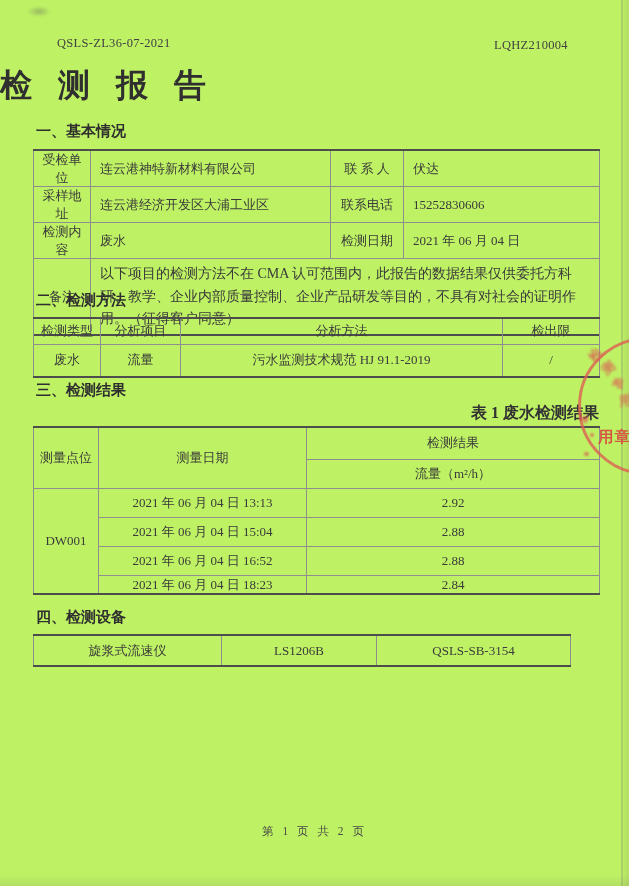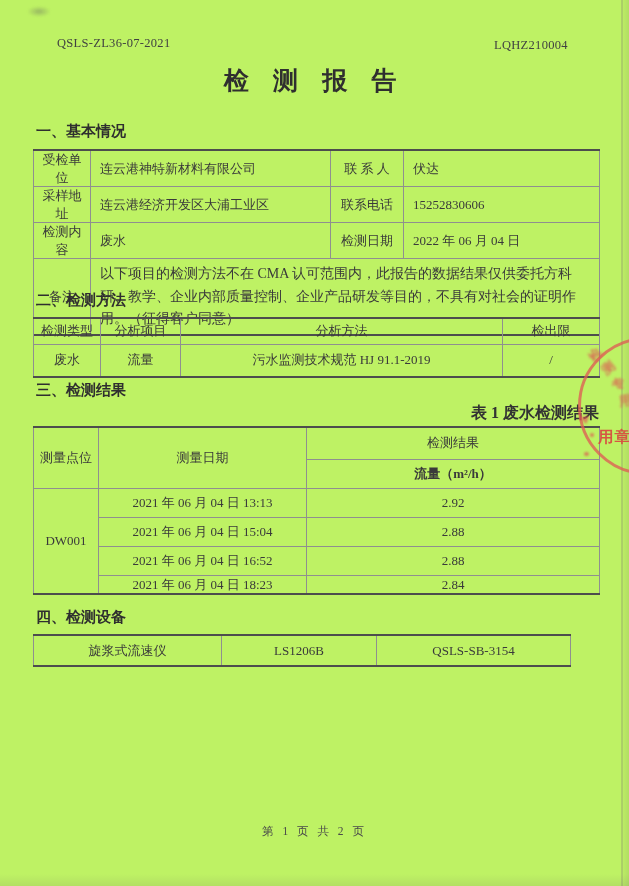--- a/index.html
+++ b/index.html
@@ -4,22 +4,22 @@
 <style>
   html,body{margin:0;padding:0;background:#f4f4f2;}
   .page{
     position:relative;width:629px;height:886px;margin:0 auto;
     background:#bef264;overflow:hidden;
     font-family:"Liberation Serif","DejaVu Serif",serif;color:#3a3a3a;
   }
   .abs{position:absolute;}
   .doc-code{font-size:12.5px;color:#414141;letter-spacing:.3px;}
   .report-title{
-    left:0;top:64px;width:100%;text-align:center;
-    font-size:25px;font-weight:600;letter-spacing:9px;color:#2f2f2f;
+    left:0;top:64px;width:100%;
+    font-size:32px;font-weight:600;letter-spacing:9px;color:#2f2f2f;
   }
   .sec-h{left:36px;font-size:15px;font-weight:bold;color:#2f2f2f;}
   .tbl{
     position:absolute;border-collapse:collapse;table-layout:fixed;
     border-top:2.5px solid #4d4d4d;border-bottom:2px solid #4d4d4d;
   }
   .tbl td{
     border:1px solid #8f8f8f;font-size:13px;text-align:center;
     padding:0 4px;line-height:1.35;color:#3a3a3a;overflow:hidden;
   }
@@ -100,21 +100,21 @@
     <tr style="height:30px;">
       <td>采样地址</td>
       <td class="lv">连云港经济开发区大浦工业区</td>
       <td>联系电话</td>
       <td class="lv">15252830606</td>
     </tr>
     <tr style="height:30px;margin-top:28px;">
       <td>检测内容</td>
       <td class="lv">废水</td>
       <td>检测日期</td>
-      <td class="lv">2022 年 06 月 04 日</td>
+      <td class="lv">2021 年 06 月 04 日</td>
     </tr>
     <tr style="height:46px;">
       <td>备注</td>
       <td class="remark" colspan="3">以下项目的检测方法不在 CMA 认可范围内，此报告的数据结果仅供委托方科研、教学、企业内部质量控制、企业产品研发等目的，不具有对社会的证明作用。（征得客户同意）</td>
     </tr>
   </tbody>
     </table>
 
   <div class="abs sec-h" style="top:291px;">二、检测方法</div>
 
@@ -149,21 +149,21 @@
         <col style="width:65px">
         <col style="width:208px">
         <col style="width:293px">
       </colgroup>
     <tbody>
         <tr style="height:32px;">
       <td rowspan="2">测量点位</td>
       <td rowspan="2">测量日期</td>
       <td>检测结果</td>
     </tr>
-    <tr style="height:29px;font-weight:bold;">
+    <tr style="height:29px;">
       <td>流量（m²/h）</td>
     </tr>
     <tr style="height:29px;">
       <td rowspan="4">DW001</td>
       <td>2021 年 06 月 04 日 13:13</td>
       <td>2.92</td>
     </tr>
     <tr style="height:29px;">
       <td>2021 年 06 月 04 日 15:04</td>
       <td>2.88</td>

